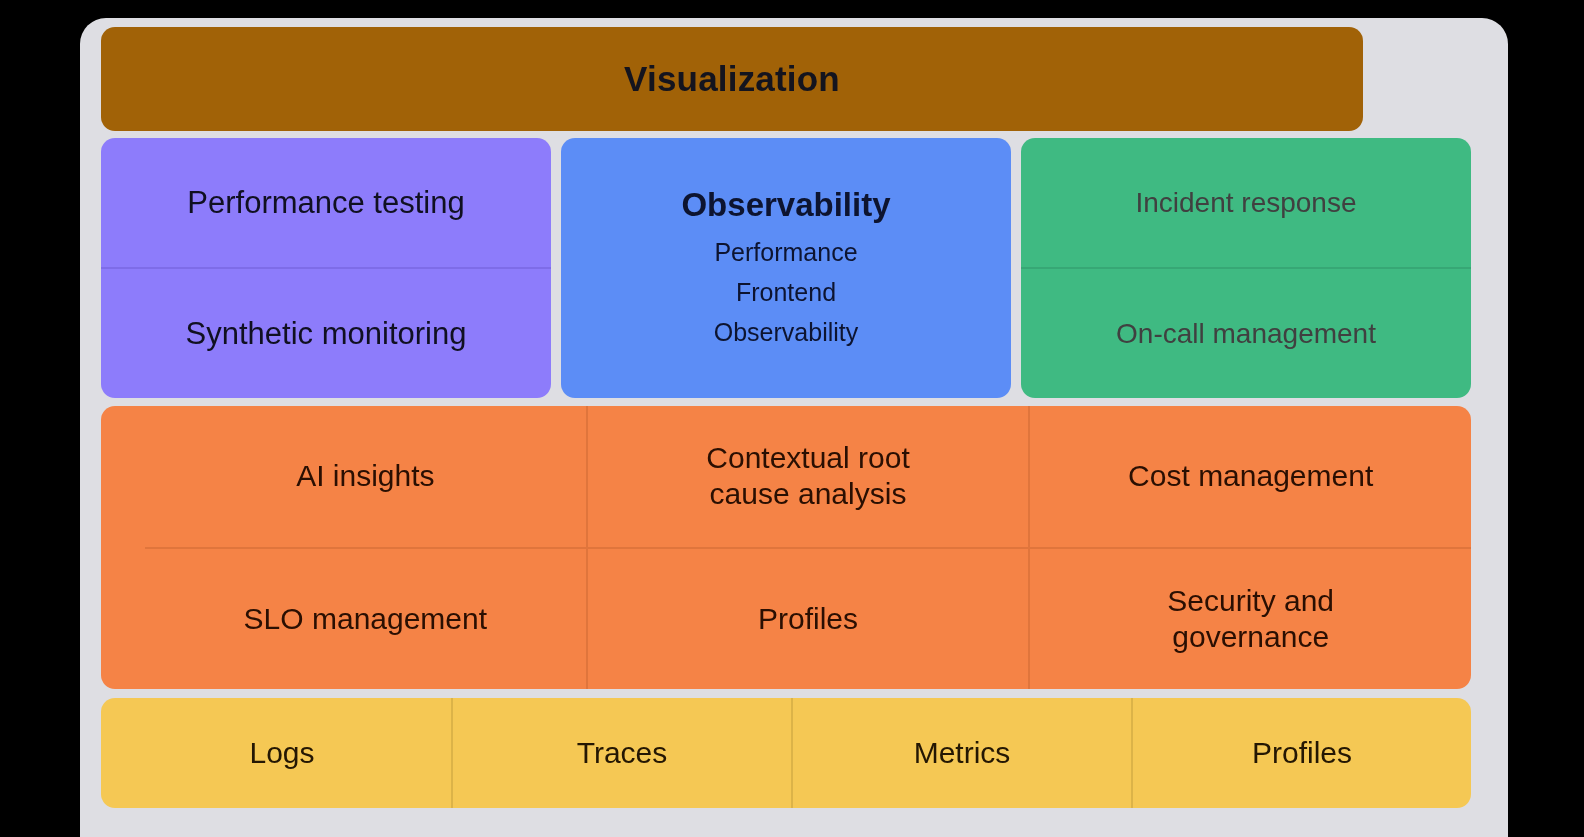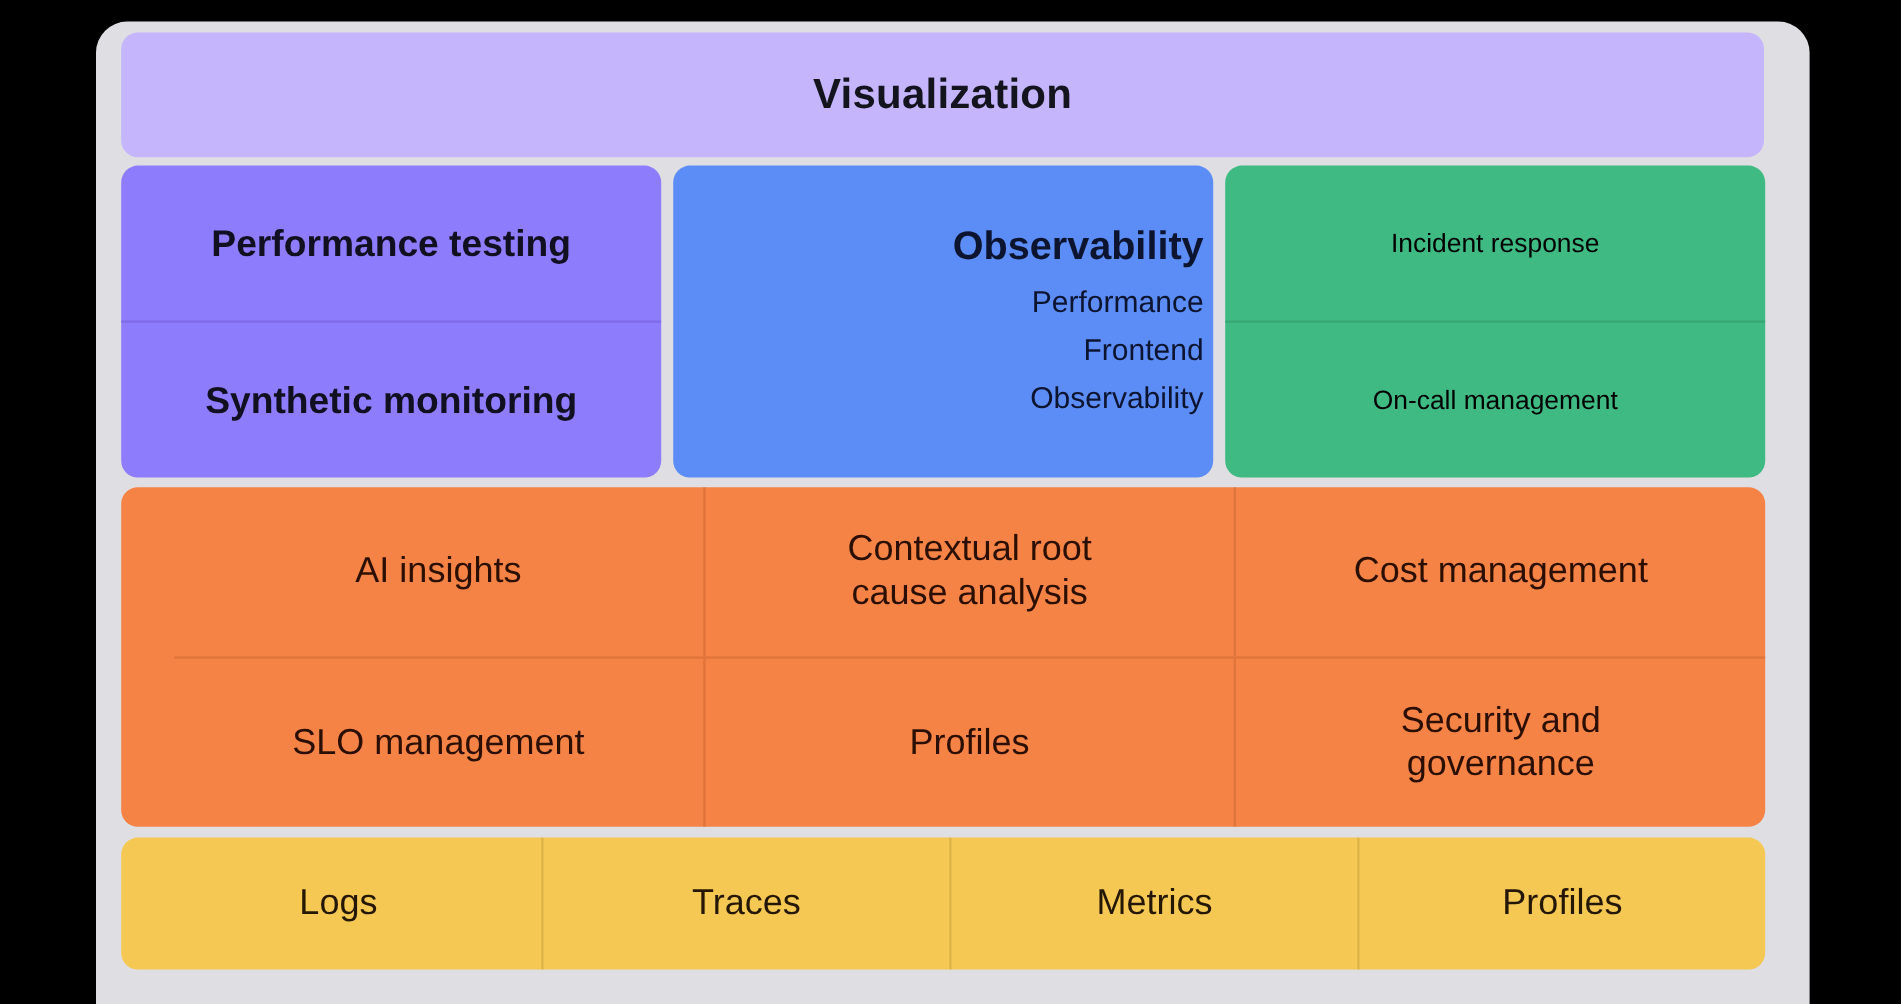--- a/index.html
+++ b/index.html
@@ -50,23 +50,23 @@
     justify-content: center;
     text-align: center;
     box-sizing: border-box;
     padding: 4px 10px;
   }
 
   
   .viz-bar {
     left: 21px;
     top: 9px;
-    width: 1369px;
+    width: 1262px;
     height: 104px;
-    background: #c4b5fd;
+    background: #a16207;
   }
   .viz-label {
     font-size: 35px;
     font-weight: bold;
     color: #14141e;
     letter-spacing: 0.2px;
   }
 
   
   .purple-tile {
@@ -75,32 +75,32 @@
     width: 450px;
     height: 260px;
     background: #8D7CFB;
     flex-direction: column;
   }
   .purple-tile .cell + .cell {
     border-top: 2px solid #7E6CE8;
   }
   .purple-label {
     font-size: 31px;
-    font-weight: bold;
+    font-weight: normal;
     color: #101021;
   }
 
   .blue-tile {
     left: 481px;
     top: 120px;
     width: 450px;
     height: 260px;
     background: #5C8DF6;
     flex-direction: column;
-    align-items: flex-end;
+    align-items: center;
     justify-content: center;
     gap: 4px;
     padding: 10px 8px;
   }
   .blue-title {
     font-size: 33px;
     font-weight: bold;
     color: #0d1430;
     margin-bottom: 6px;
   }
@@ -115,22 +115,22 @@
     top: 120px;
     width: 450px;
     height: 260px;
     background: #3FBA82;
     flex-direction: column;
   }
   .green-tile .cell + .cell {
     border-top: 2px solid #37A775;
   }
   .green-label {
-    font-size: 22px;
-    color: #000000;
+    font-size: 28px;
+    color: #404040;
   }
 
   
   .orange-tile {
     left: 21px;
     top: 388px;
     width: 1370px;
     height: 283px;
     background: #F58346;
     flex-direction: column;

